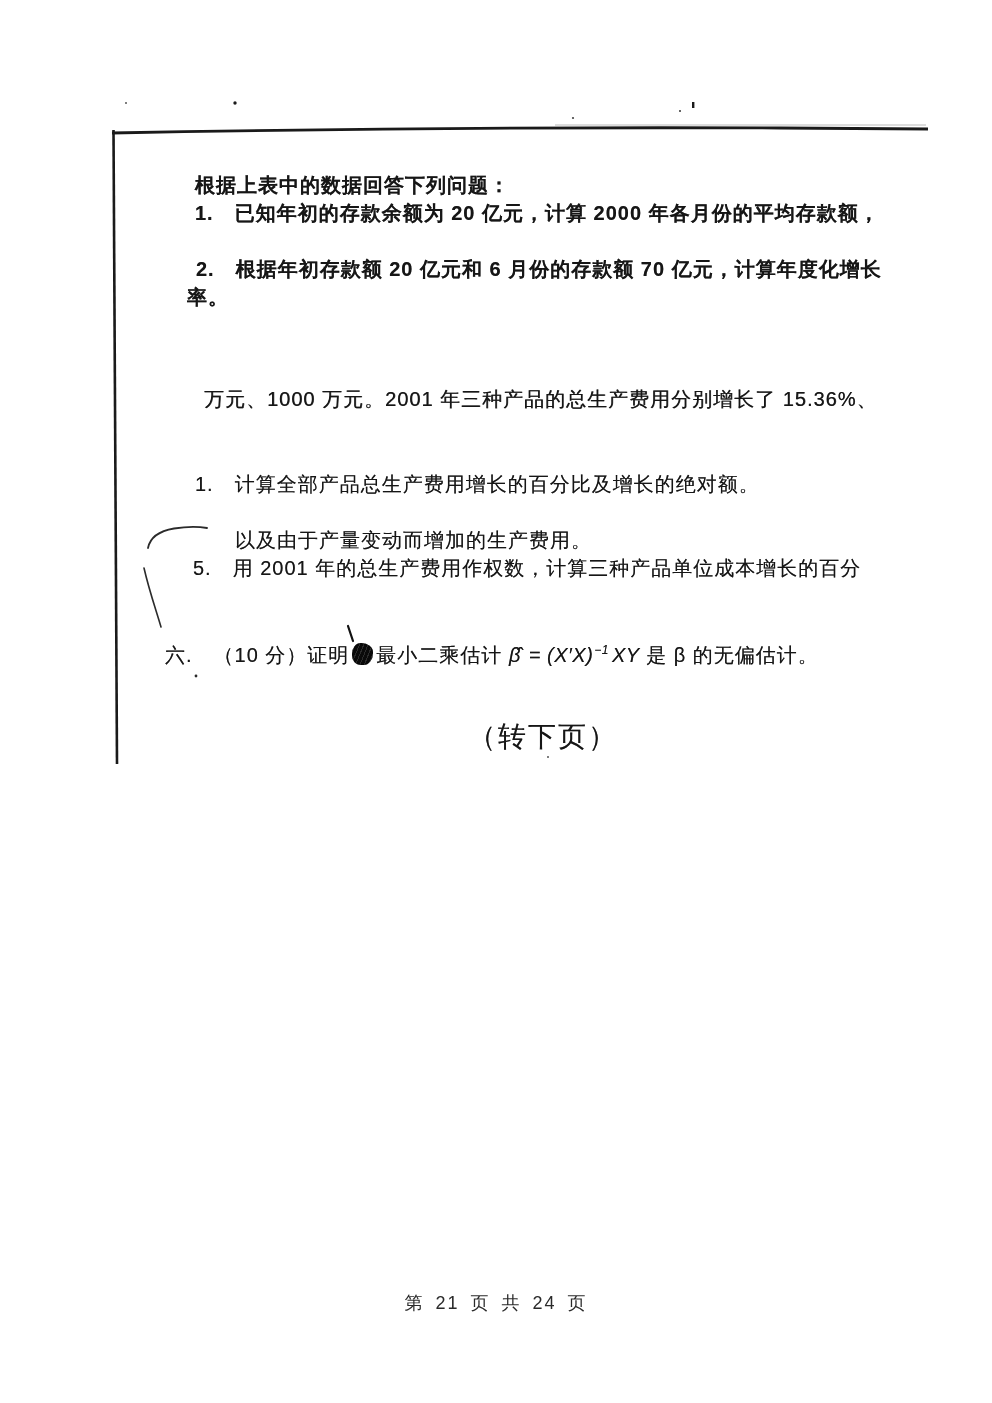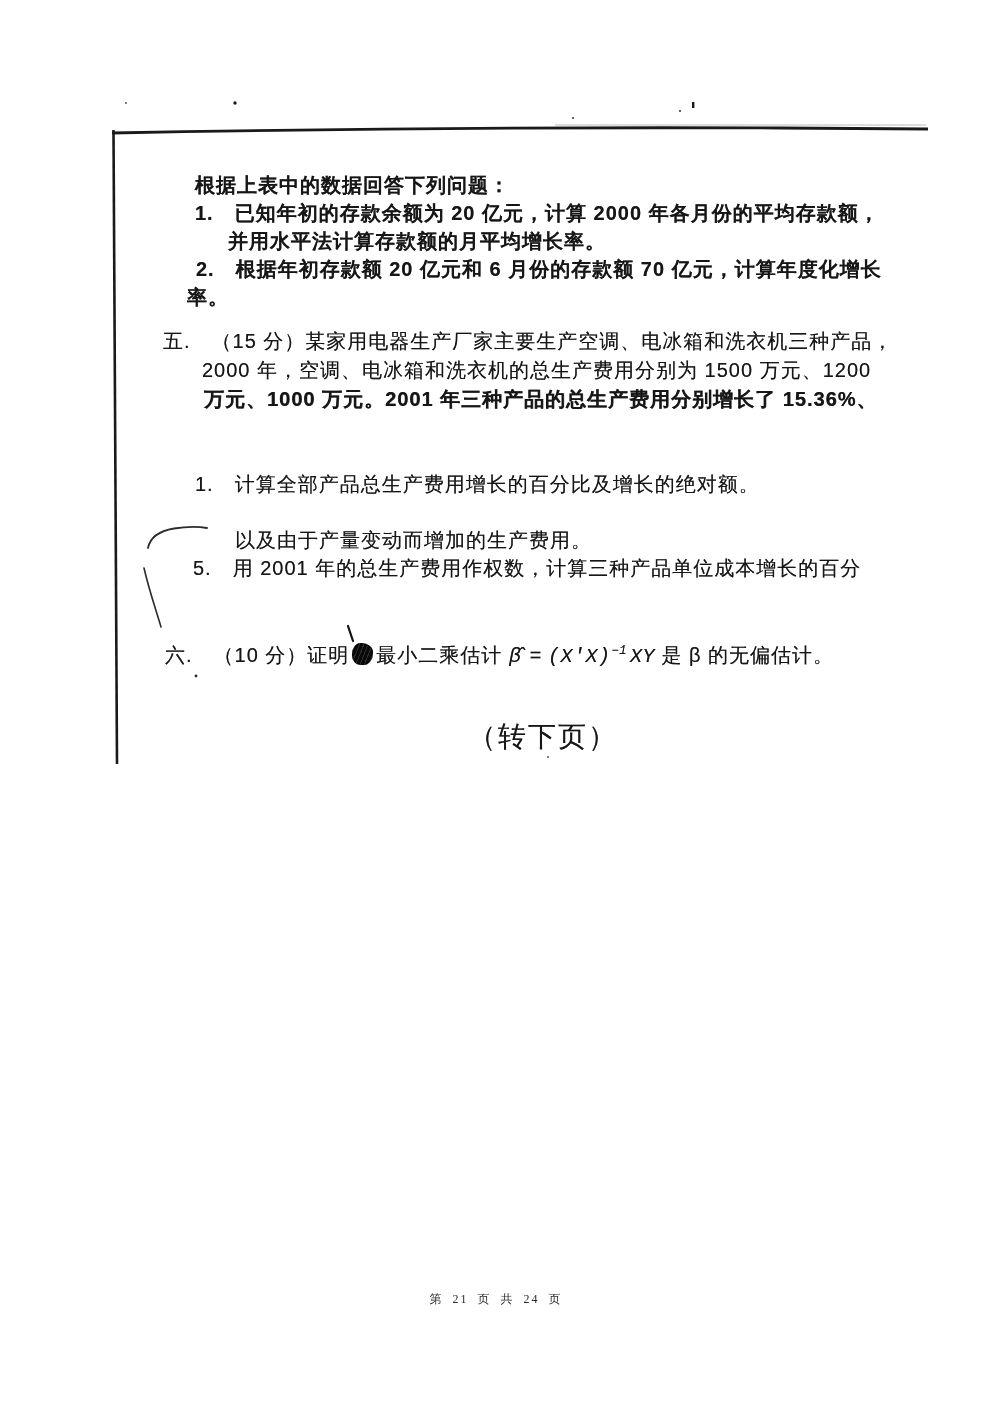--- a/index.html
+++ b/index.html
@@ -22,23 +22,23 @@
   }
   .line {
     position: absolute;
     font-size: 20px;
     line-height: 24px;
     letter-spacing: 1px;
     white-space: nowrap;
     text-shadow: 0 0 0.5px rgba(0,0,0,0.55);
   }
   .bold { font-weight: 700; }
-  .heavy { font-weight: 700; text-shadow: 0.4px 0 0 rgba(0,0,0,0.7); }
+  .heavy { font-weight: 400; text-shadow: 0.4px 0 0 rgba(0,0,0,0.7); }
   .math {
-    font-family: Liberation Mono, monospace;
+    font-family: Liberation Sans, sans-serif;
     font-style: italic;
     letter-spacing: 0.5px;
   }
   .math .eq { margin: 0 6px; }
   .math sup { font-size: 12px; line-height: 0; margin: 0 3px 0 1px; }
   .bhat { margin-right: 2px; }
   .blot {
     display: inline-block;
     width: 21px; height: 22px;
     margin: 0 3px -3px 3px;
@@ -51,22 +51,22 @@
     position: absolute;
     font-size: 28px;
     letter-spacing: 2px;
     white-space: nowrap;
     text-shadow: 0 0 0.5px rgba(0,0,0,0.5);
   }
   .footer {
     position: absolute;
     left: 50%; transform: translateX(-50%);
     top: 1291px;
-    font-family: Liberation Serif, serif;
-    font-size: 12px;
+    font-family: Liberation Sans, sans-serif;
+    font-size: 18px;
     letter-spacing: 2px;
     word-spacing: 4px;
     color: #2a2a2a;
     white-space: nowrap;
   }
 </style>
 </head>
 <body>
 
 <div class="page">
@@ -82,26 +82,23 @@
     <rect x="692" y="102" width="2.4" height="6" fill="#1a1a1a"></rect>
     <circle cx="680" cy="111" r="1" fill="#333"></circle>
     <circle cx="573" cy="118" r="1.1" fill="#444"></circle>
     <circle cx="196" cy="676" r="1.4" fill="#2a2a2a"></circle>
     <circle cx="548" cy="757" r="1" fill="#555"></circle>
     <circle cx="126" cy="103" r="1" fill="#555"></circle>
   </svg>
 
   <div class="line bold" style="left:195px; top:173px">根据上表中的数据回答下列问题：</div>
   <div class="line bold" style="left:195px; top:201px">1.　已知年初的存款余额为 20 亿元，计算 2000 年各月份的平均存款额，</div>
-  <div class="line bold" style="left:228px; top:229px">并用水平法计算存款额的月平均增长率。</div>
   <div class="line bold" style="left:196px; top:257px">2.　根据年初存款额 20 亿元和 6 月份的存款额 70 亿元，计算年度化增长</div>
   <div class="line bold" style="left:187px; top:285px">率。</div>
 
-  <div class="line" style="left:163px; top:329px">五.　（15 分）某家用电器生产厂家主要生产空调、电冰箱和洗衣机三种产品，</div>
-  <div class="line" style="left:202px; top:358px">2000 年，空调、电冰箱和洗衣机的总生产费用分别为 1500 万元、1200</div>
   <div class="line heavy" style="left:204px; top:387px">万元、1000 万元。2001 年三种产品的总生产费用分别增长了 15.36%、</div>
   <div class="line" style="left:195px; top:472px">1.　计算全部产品总生产费用增长的百分比及增长的绝对额。</div>
   <div class="line" style="left:235px; top:528px">以及由于产量变动而增加的生产费用。</div>
   <div class="line" style="left:193px; top:556px">5.　用 2001 年的总生产费用作权数，计算三种产品单位成本增长的百分</div>
 
   <div class="line" style="left:165px; top:643px">
     <span>六.　（10 分）证明</span><span class="blot"></span><span>最小二乘估计</span>
     <span class="math"><span class="bhat">β̂</span><span class="eq">=</span><span>(X′X)</span><sup>−1</sup><span>XY</span></span>
     <span>是 β 的无偏估计。</span>
   </div>

